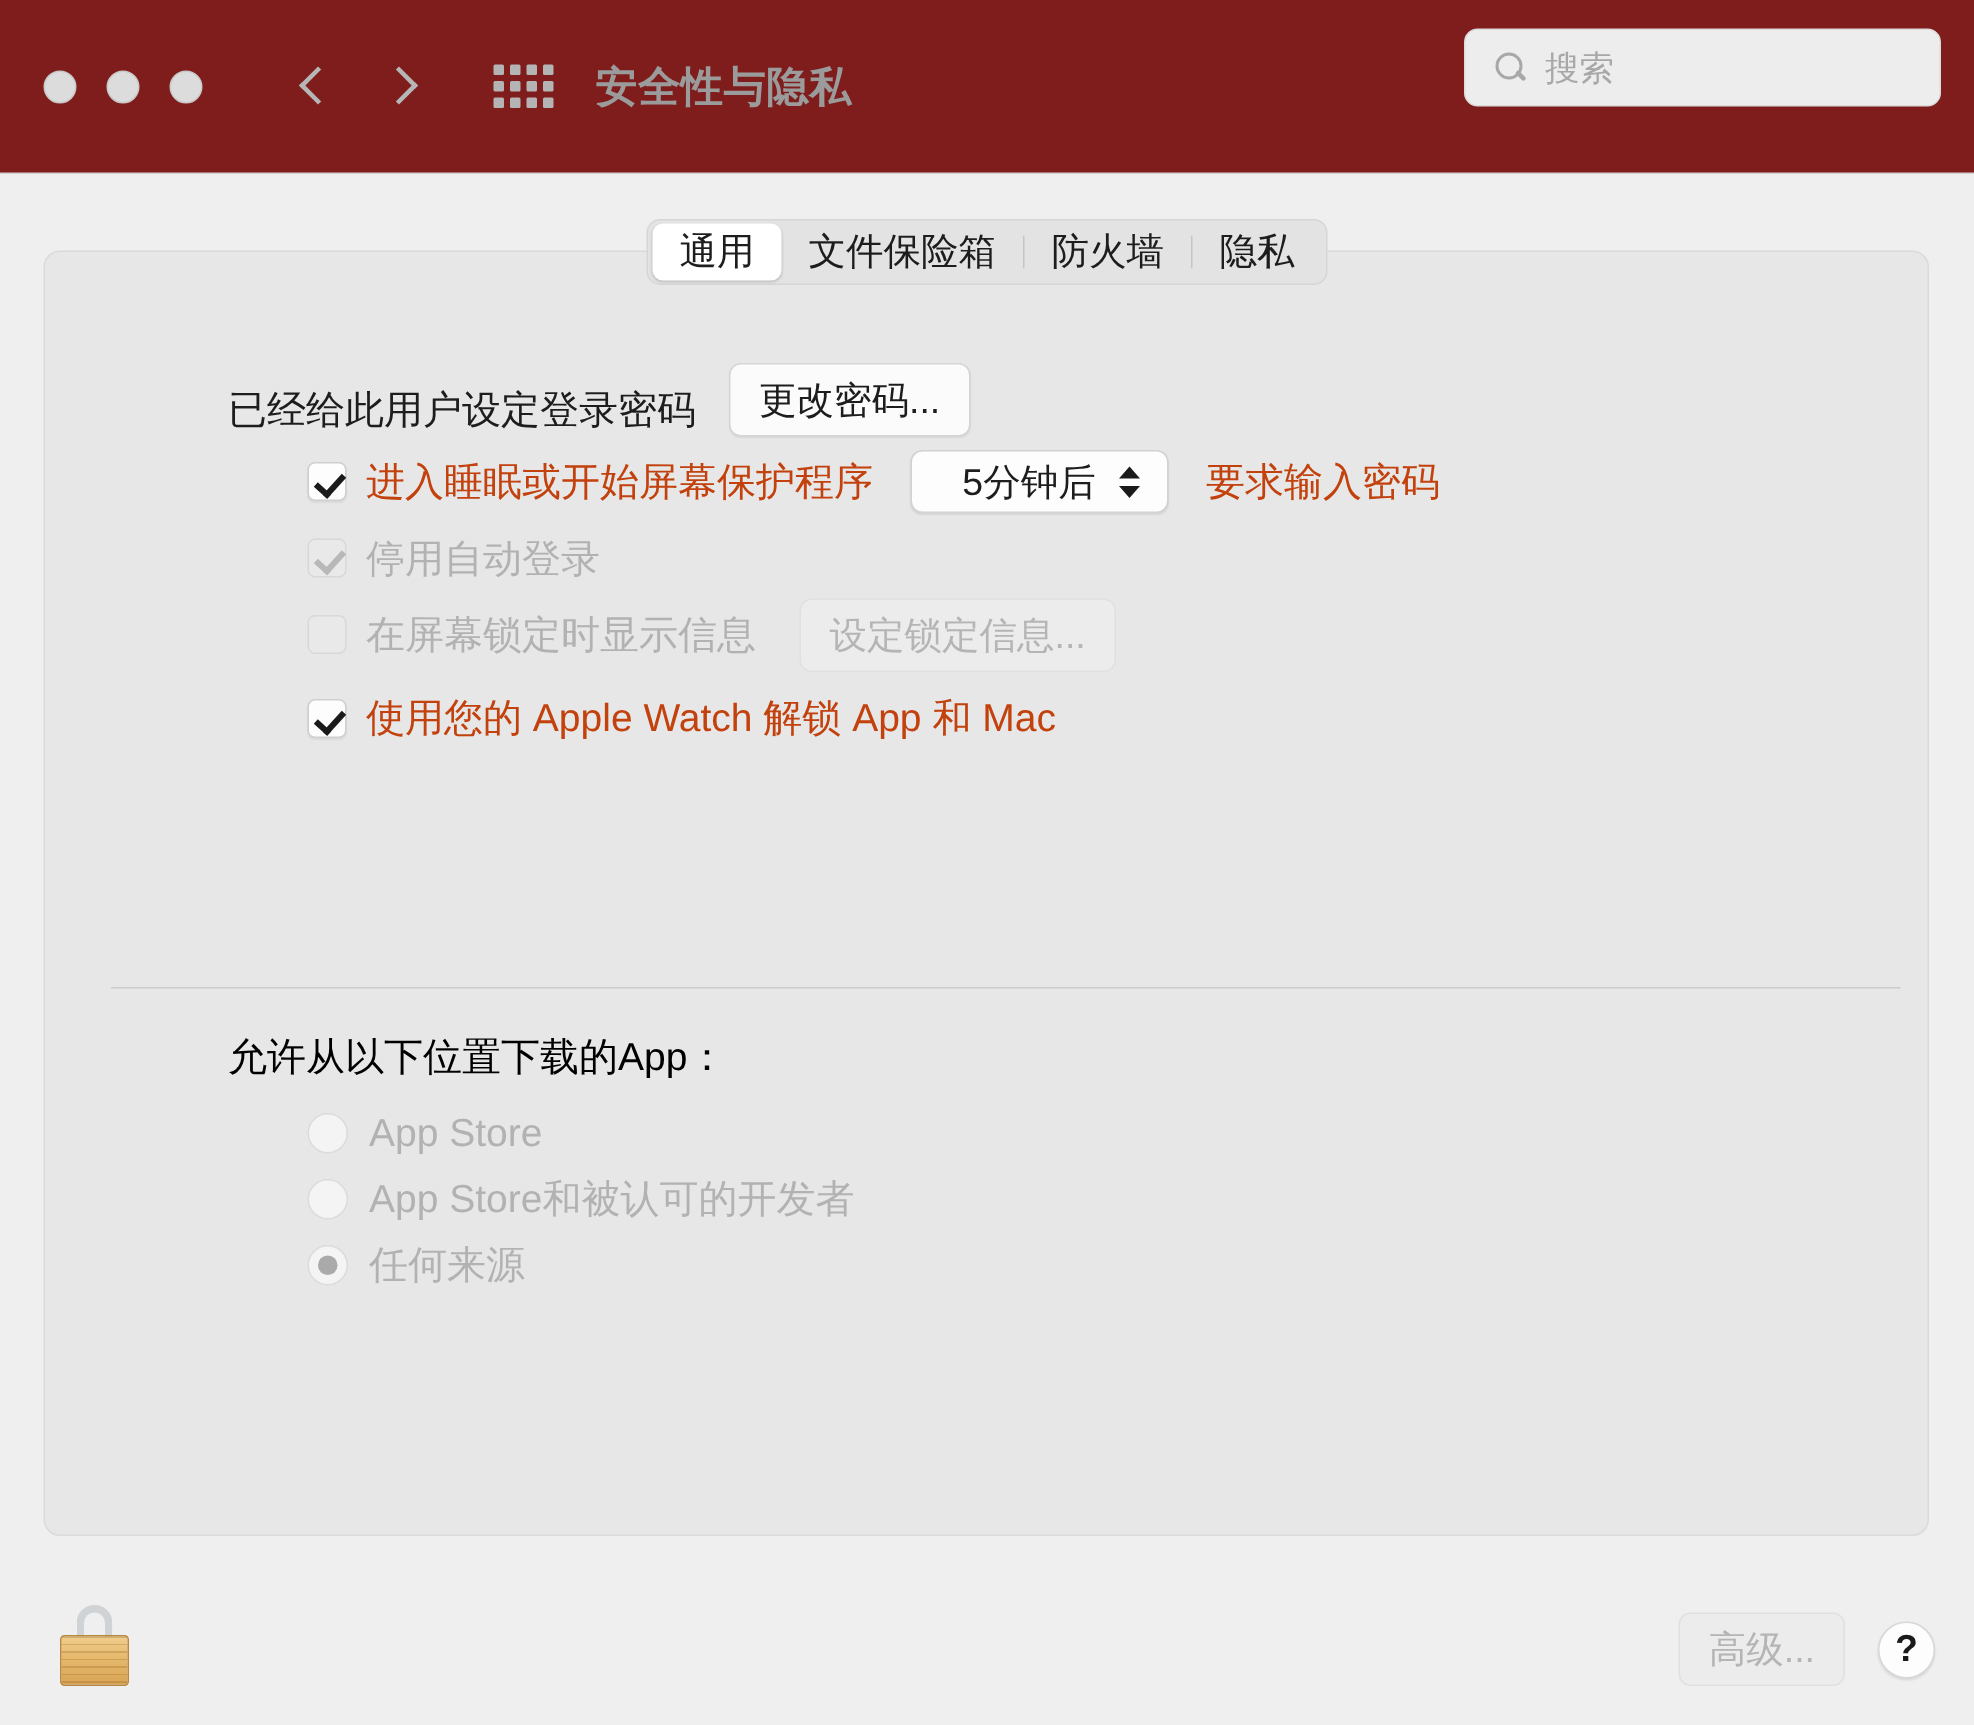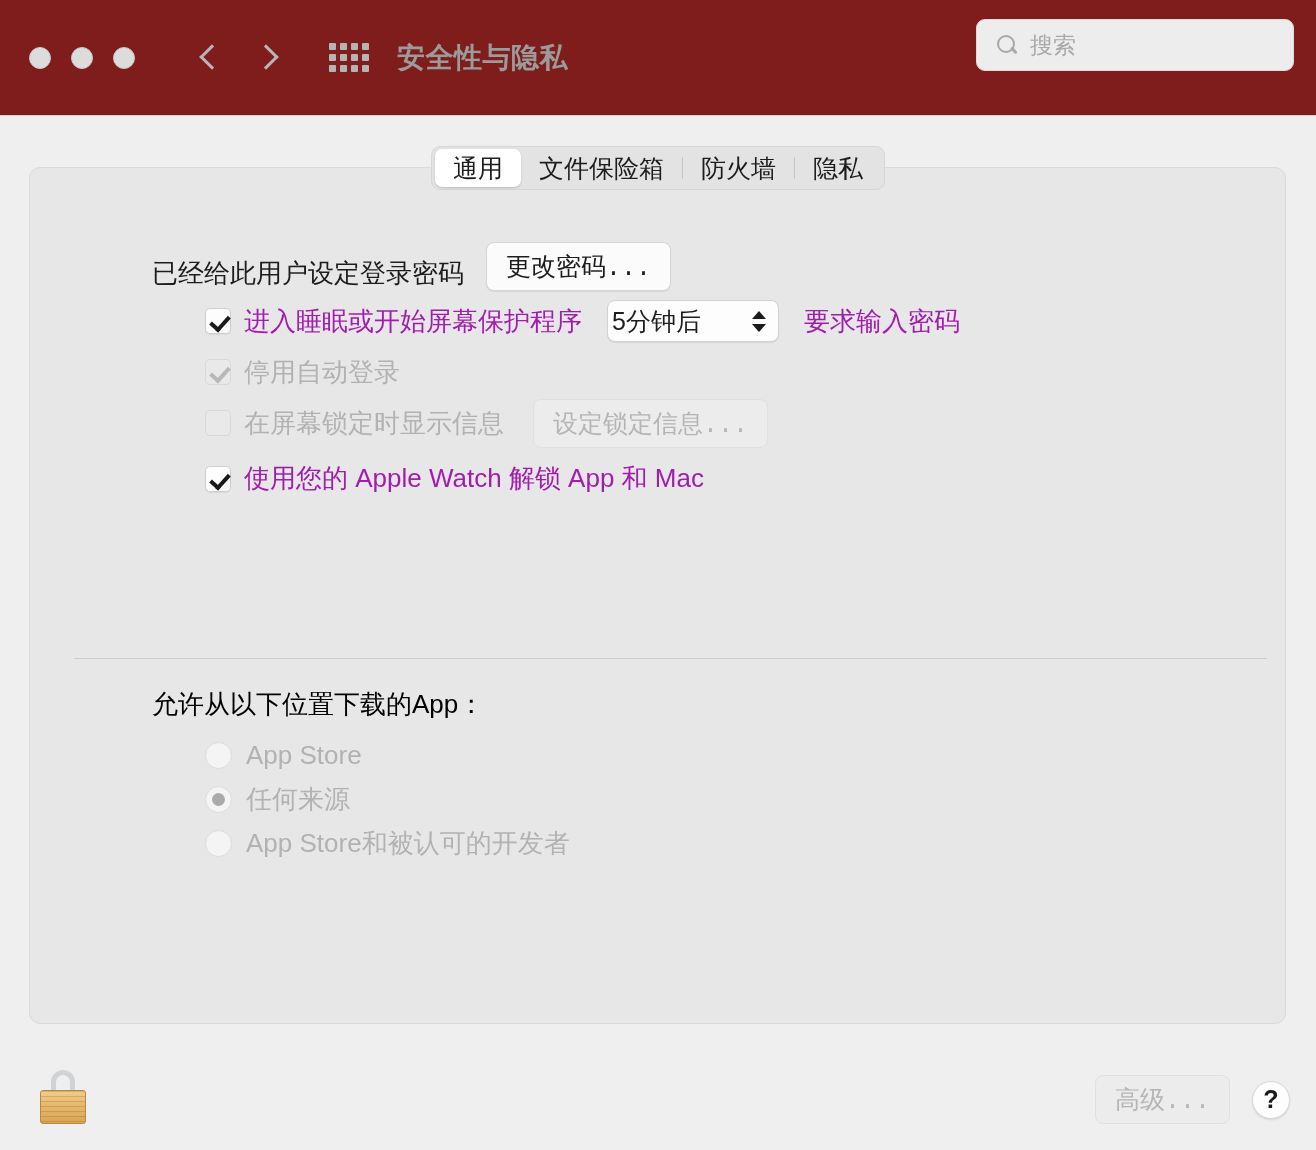--- a/index.html
+++ b/index.html
@@ -190,21 +190,21 @@
   }
   .pwd-label {
     font-size: 26px;
     color: #1d1d1d;
   }
 
   .btn {
     background: #fbfbfb;
     border: 1px solid #d5d5d5;
     border-radius: 8px;
-    font-family: Liberation Mono, monospace;
+    font-family: Liberation Sans, sans-serif;
     font-size: 25px;
     color: #1d1d1d;
     padding: 7px 19px;
     box-shadow: 0 1px 1px rgba(0,0,0,0.07);
     white-space: nowrap;
   }
   .btn.disabled {
     background: #ececec;
     border-color: #e0e0e0;
     color: #b5b5b5;
@@ -248,36 +248,36 @@
     border-color: #d8d8d8;
     box-shadow: none;
   }
   .checkbox.dim.checked::after {
     border-right-color: #b8b8b8;
     border-bottom-color: #b8b8b8;
   }
 
   .chk-label {
     font-size: 26px;
-    color: #a21caf;
+    color: #c2410c;
     white-space: nowrap;
   }
   .chk-label.dim { color: #b2b2b2; }
 
   .popup {
     display: inline-flex;
     align-items: center;
-    justify-content: space-between;
+    justify-content: center;
     background: #fdfdfd;
     border: 1px solid #d2d2d2;
     border-radius: 8px;
     box-shadow: 0 1px 1px rgba(0,0,0,0.08);
     height: 42px;
     min-width: 172px;
-    padding: 0 12px 0 4px;
+    padding: 0 12px 0 28px;
     margin: 0 12px;
   }
   .popup-val {
     font-size: 25px;
     color: #1d1d1d;
     white-space: nowrap;
   }
   .stepper {
     margin-left: 16px;
     display: flex;
@@ -508,27 +508,27 @@
 
   <div class="dl-section">
     <div class="dl-title">允许从以下位置下载的App：</div>
 
     <div class="radio-row">
       <span class="radio"></span>
       <span class="radio-label">App Store</span>
     </div>
 
     <div class="radio-row">
+      <span class="radio"></span>
+      <span class="radio-label">App Store和被认可的开发者</span>
+    </div>
+
+    <div class="radio-row">
       <span class="radio sel"></span>
       <span class="radio-label">任何来源</span>
-    </div>
-
-    <div class="radio-row">
-      <span class="radio"></span>
-      <span class="radio-label">App Store和被认可的开发者</span>
     </div>
   </div>
 
 </div>
 
 <div class="bottom">
 
   <div class="lock-wrap">
     <span class="lock-icon">
       <span class="lock-shackle"></span>

